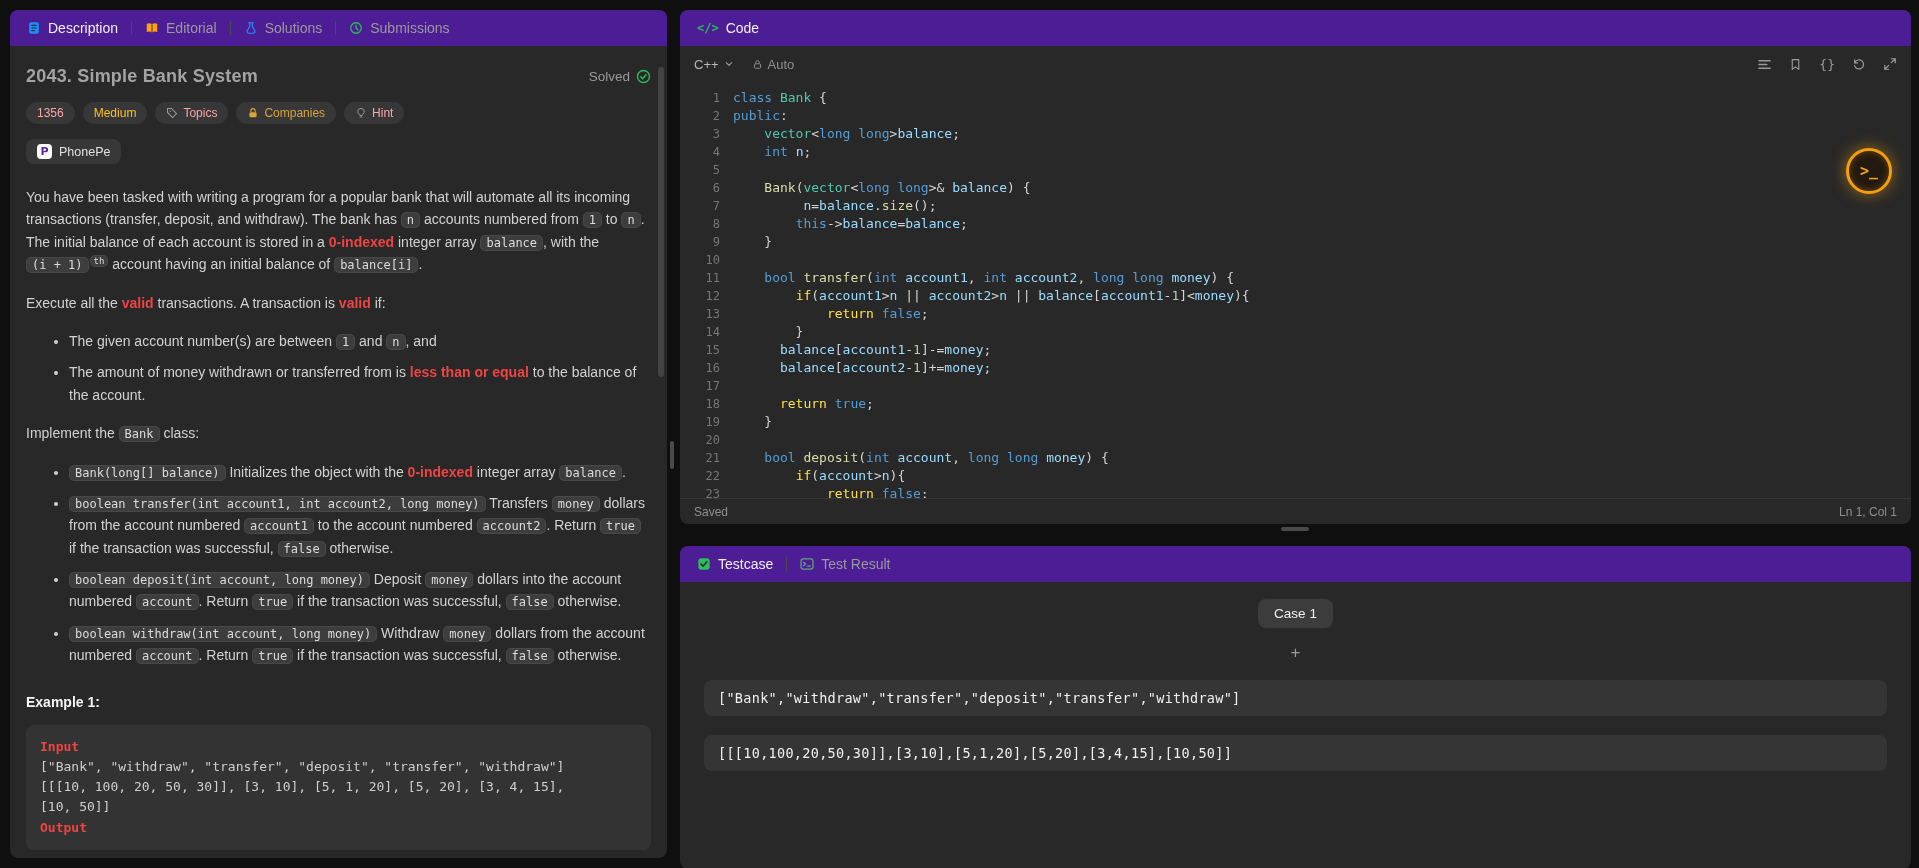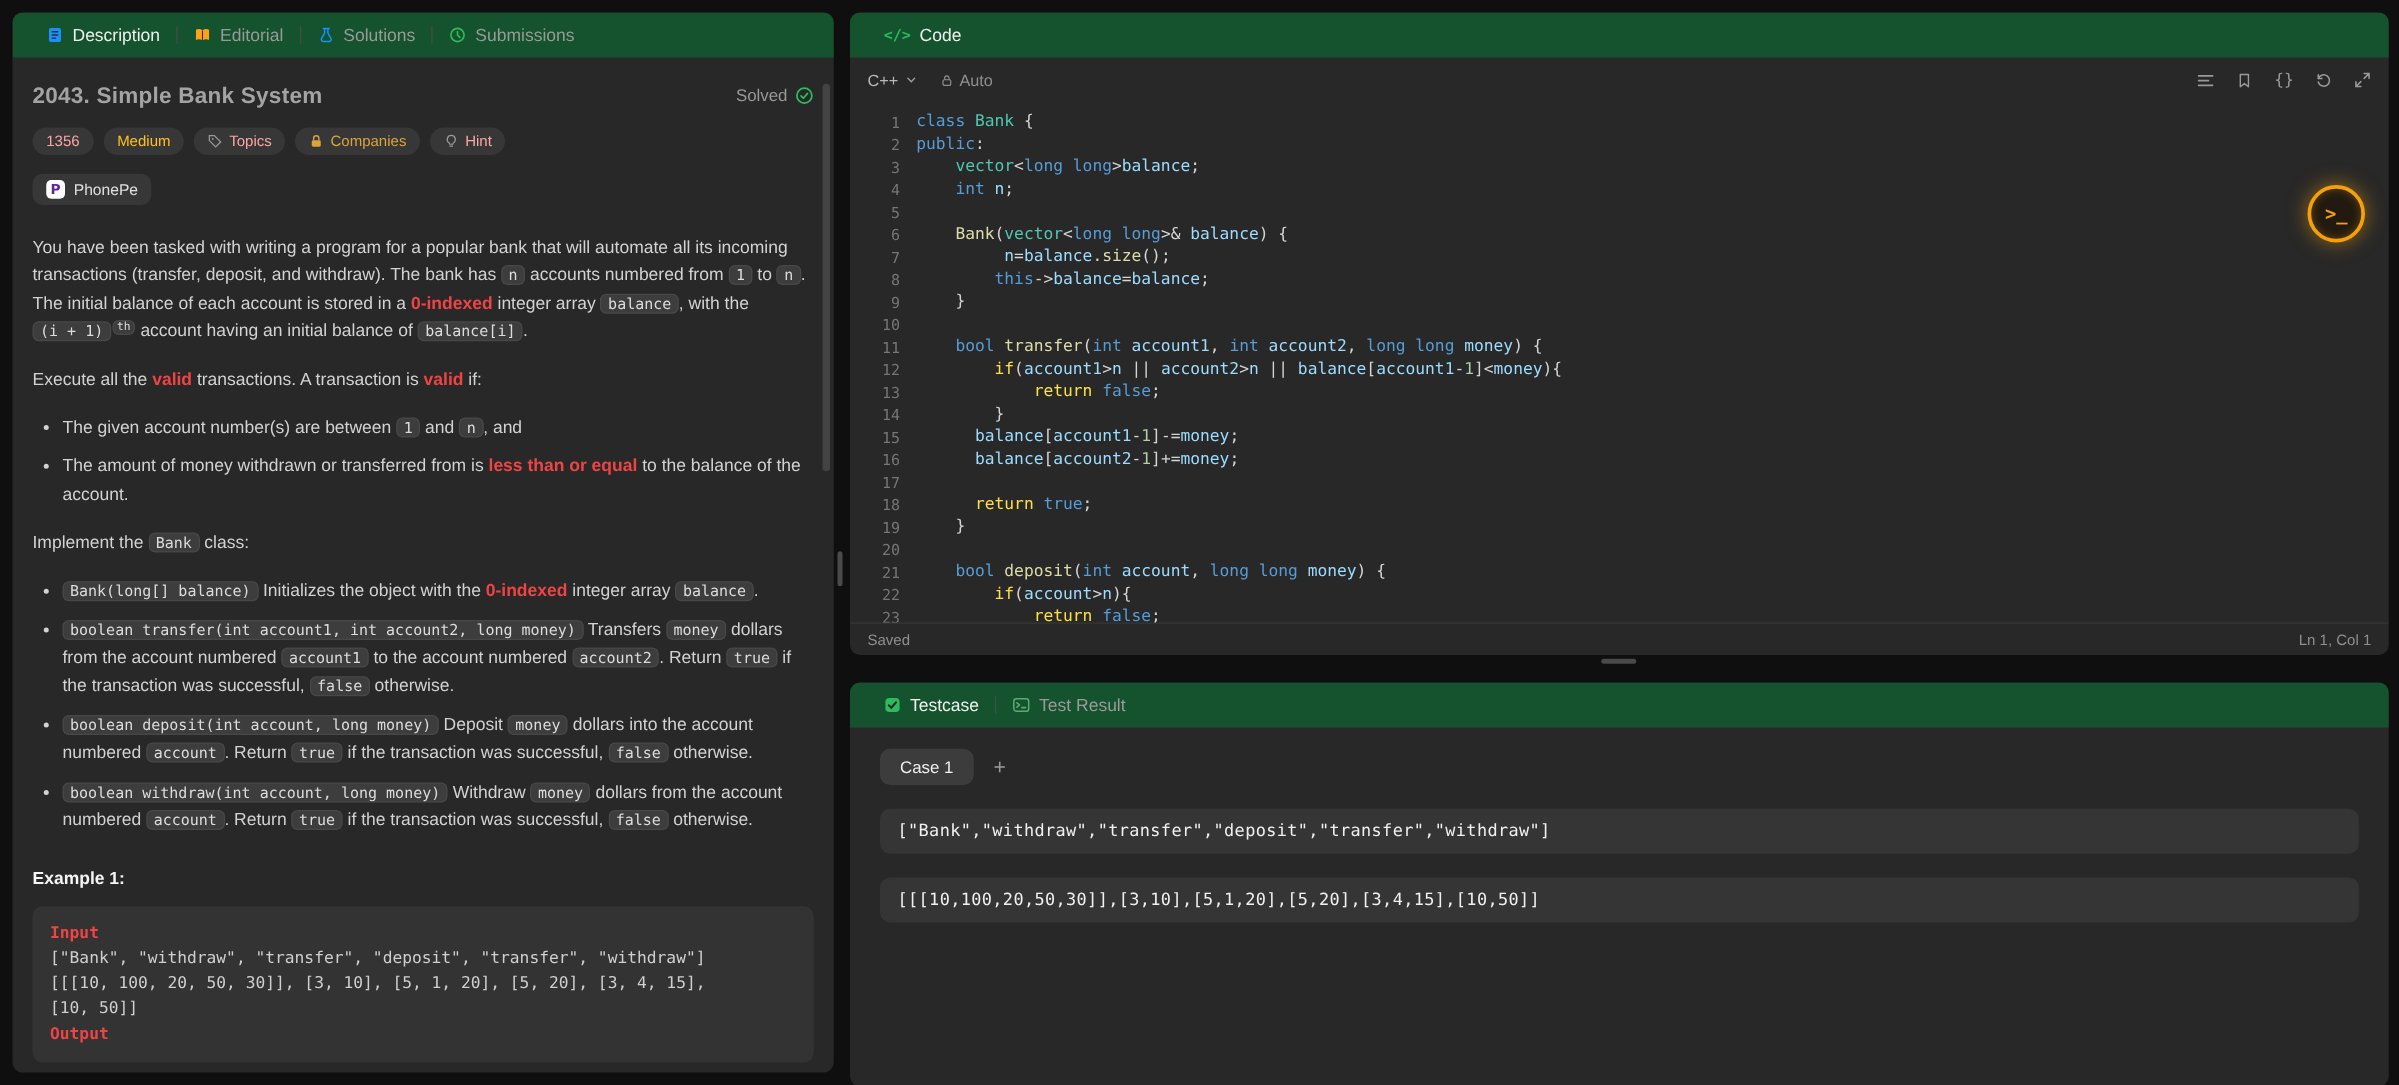--- a/index.html
+++ b/index.html
@@ -10,22 +10,22 @@
     color:#e8e8e8;
     overflow:hidden;
     position:relative;
   }
   .panel { position:absolute; background:#282828; border-radius:8px; overflow:hidden; }
   #left-panel  { left:10px; top:10px;  width:657px;  height:848px; }
   #code-panel  { left:680px; top:10px; width:1231px; height:514px; display:flex; flex-direction:column; }
   #test-panel  { left:680px; top:546px; width:1231px; height:323px; }
 
   .panel-header {
-    height:36px; background:#14532d; display:flex; align-items:center;
-    padding:0 24px; gap:10px; font-size:14px; flex:none;
+    height:36px; background:#4c1d95; display:flex; align-items:center;
+    padding:0 14px; gap:10px; font-size:14px; flex:none;
   }
   .tab { display:flex; align-items:center; gap:7px; color:#9a9a9a; cursor:pointer; padding:0 3px; white-space:nowrap; }
   .tab.active { color:#f0f0f0; font-weight:500; }
   .tab-divider { width:1px; height:14px; background:#4a4a4a; }
   .icon { display:inline-flex; align-items:center; justify-content:center; }
   .icon svg { display:block; }
 
   
   .desc-scroll { height:812px; padding:0 16px; overflow:hidden; position:relative; }
   .title-row { margin-top:20px; display:flex; align-items:center; justify-content:space-between; }
@@ -45,21 +45,21 @@
   }
   .pp-logo {
     width:15px; height:15px; border-radius:4px; background:#ffffff; color:#5f259f;
     font-weight:bold; font-size:11px; display:inline-flex; align-items:center; justify-content:center;
     font-family:"DejaVu Sans", sans-serif;
   }
   #desc-body { margin-top:22px; font-size:14px; line-height:1.6; color:#d2d2d2; }
   #desc-body p { margin-bottom:16px; }
   #desc-body strong { color:#ef4444; }
   #desc-body ul { margin:0 0 16px 24px; }
-  #desc-body li { margin-bottom:9px; }
+  #desc-body li { margin-bottom:9px;margin-left:19px; }
   #desc-body code, .supchip {
     font-family:"DejaVu Sans Mono", monospace; font-size:12px; color:#dcdcdc;
     background:rgba(255,255,255,.10); border:1px solid rgba(255,255,255,.06);
     border-radius:5px; padding:0 5px; white-space:nowrap;
   }
   .supchip { font-size:9px; vertical-align:super; padding:0 3px; margin-left:1px; }
   .example-label { font-weight:bold; color:#f5f5f5; margin:24px 0 12px !important; }
   .example-pre {
     background:rgba(255,255,255,.055); border-radius:8px; padding:12px 14px;
     font-family:"DejaVu Sans Mono", monospace; font-size:13px; line-height:1.55;
@@ -92,21 +92,21 @@
   .tk-k { color:#569cd6; } .tk-c { color:#fde047; } .tk-y { color:#4ec9b0; }
   .tk-f { color:#dcdcaa; } .tk-v { color:#9cdcfe; } .tk-n { color:#b5cea8; }
   .tk-p { color:#d4d4d4; }
   .code-footer {
     height:26px; flex:none; display:flex; align-items:center; justify-content:space-between;
     padding:0 14px; font-size:12px; color:#8f8f8f; border-top:1px solid rgba(255,255,255,.07);
   }
 
   
   .test-body { padding:17px 24px; }
-  .case-row { display:flex; align-items:center; gap:16px; }
+  .case-row { display:flex; align-items:center; gap:16px;flex-direction:column; }
   .case-pill {
     background:#3c3c3c; border:none; border-radius:8px; padding:7px 16px;
     font-size:13.5px; color:#f0f0f0; font-family:inherit; cursor:pointer;
   }
   .add-case { color:#9a9a9a; font-size:17px; cursor:pointer; line-height:1; }
   .tc-box {
     background:#353535; border-radius:8px; padding:10px 14px; margin-top:19px;
     font-family:"DejaVu Sans Mono", monospace; font-size:13.5px; color:#f0f0f0;
     width:100%; letter-spacing:.3px; cursor:text;
   }

